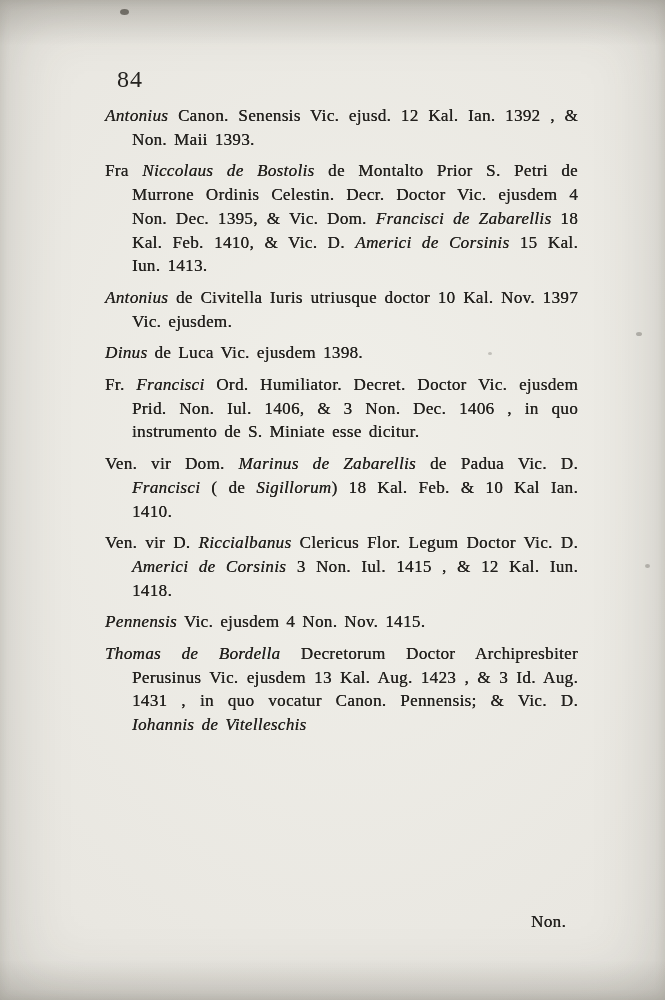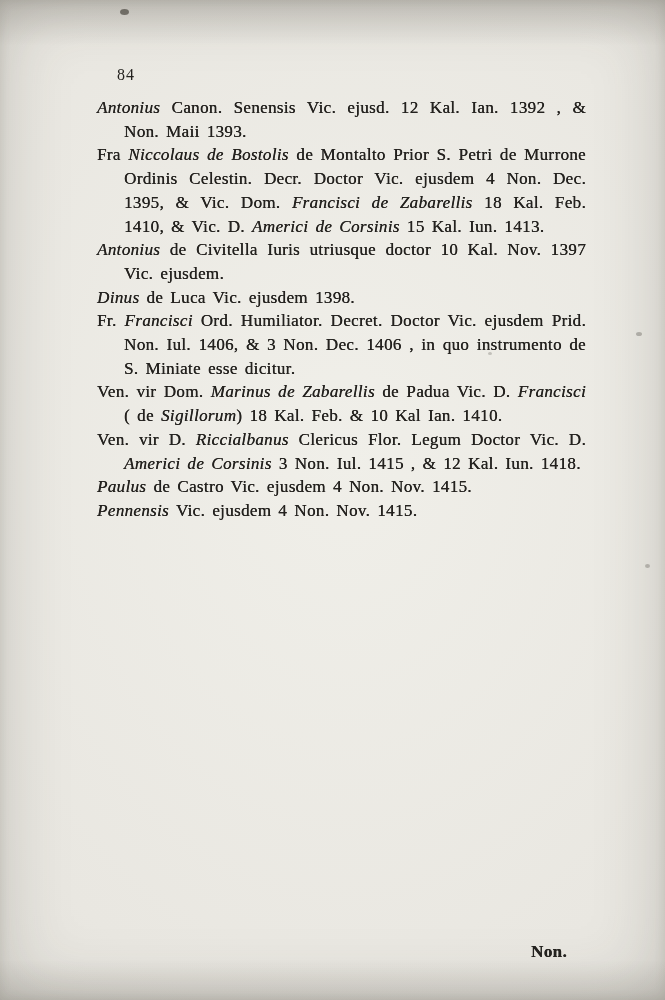--- a/index.html
+++ b/index.html
@@ -40,48 +40,48 @@
   }
   .speck.s1 { left: 120px; top: 9px;  width: 9px; height: 6px; }
   .speck.s2 { left: 636px; top: 332px; width: 6px; height: 4px; opacity:.5; }
   .speck.s3 { left: 645px; top: 564px; width: 5px; height: 4px; opacity:.45; }
   .speck.s4 { left: 488px; top: 352px; width: 4px; height: 3px; opacity:.4; }
 
   .page-number {
     position: absolute;
     left: 117px;
     top: 66px;
-    font-size: 16px;
+    font-size: 24px;
     letter-spacing: 1px;
   }
   .text-block {
     position: absolute;
     left: 97px;
     top: 96px;
     width: 489px;
     font-size: 17px;
     line-height: 23.7px;
     text-align: justify;
     letter-spacing: 0.35px;
     word-spacing: 2.5px;
     text-shadow: 0.25px 0 0 currentColor;
   }
   .entry {
-    margin: 0;
+    margin: 8px;
     padding-left: 27px;
     text-indent: -27px;
   }
   .it { font-style: italic; }
   .ro { font-style: normal; }
   .catchword {
     position: absolute;
     left: 531px;
-    top: 942px;
+    top: 912px;
     font-size: 17px;
-    font-weight: 700;
+    font-weight: 400;
     letter-spacing: 0.4px;
     text-shadow: 0.25px 0 0 currentColor;
   }
 </style>
 </head>
 <body>
 
 <div class="scan">
   <div class="top-shade"></div>
   <div class="bottom-shade"></div>
@@ -93,18 +93,18 @@
   <div class="page-number">84</div>
 
   <div class="text-block">
       <p class="entry"><span class="it">Antonius</span><span class="ro"> Canon. Senensis Vic. ejusd. 12 Kal. Ian. 1392 , &amp; Non. Maii 1393.</span></p>
       <p class="entry"><span class="ro">Fra </span><span class="it">Niccolaus de Bostolis</span><span class="ro"> de Montalto Prior S. Petri de Murrone Ordinis Celestin. Decr. Doctor Vic. ejusdem 4 Non. Dec. 1395, &amp; Vic. Dom. </span><span class="it">Francisci de Zabarellis</span><span class="ro"> 18 Kal. Feb. 1410, &amp; Vic. D. </span><span class="it">Americi de Corsinis</span><span class="ro"> 15 Kal. Iun. 1413.</span></p>
       <p class="entry"><span class="it">Antonius</span><span class="ro"> de Civitella Iuris utriusque doctor 10 Kal. Nov. 1397 Vic. ejusdem.</span></p>
       <p class="entry"><span class="it">Dinus</span><span class="ro"> de Luca Vic. ejusdem 1398.</span></p>
       <p class="entry"><span class="ro">Fr. </span><span class="it">Francisci</span><span class="ro"> Ord. Humiliator. Decret. Doctor Vic. ejusdem Prid. Non. Iul. 1406, &amp; 3 Non. Dec. 1406 , in quo instrumento de S. Miniate esse dicitur.</span></p>
       <p class="entry"><span class="ro">Ven. vir Dom. </span><span class="it">Marinus de Zabarellis</span><span class="ro"> de Padua Vic. D. </span><span class="it">Francisci</span><span class="ro"> ( de </span><span class="it">Sigillorum</span><span class="ro">) 18 Kal. Feb. &amp; 10 Kal Ian. 1410.</span></p>
       <p class="entry"><span class="ro">Ven. vir D. </span><span class="it">Riccialbanus</span><span class="ro"> Clericus Flor. Legum Doctor Vic. D. </span><span class="it">Americi de Corsinis</span><span class="ro"> 3 Non. Iul. 1415 , &amp; 12 Kal. Iun. 1418.</span></p>
-      <p class="entry"><span class="it">Paulus</span><span class="ro"> de Castro Vic. ejusdem 4 Non. Nov. 1415.</span></p>
       <p class="entry"><span class="it">Pennensis</span><span class="ro"> Vic. ejusdem 4 Non. Nov. 1415.</span></p>
+      <p class="entry"><span class="it">Thomas de Bordella</span><span class="ro"> Decretorum Doctor Archipresbiter Perusinus Vic. ejusdem 13 Kal. Aug. 1423 , &amp; 3 Id. Aug. 1431 , in quo vocatur Canon. Pennensis; &amp; Vic. D. </span><span class="it">Iohannis de Vitelleschis</span></p>
     </div>
 
   <div class="catchword">Non.</div>
 </div>
 
 </body></html>

